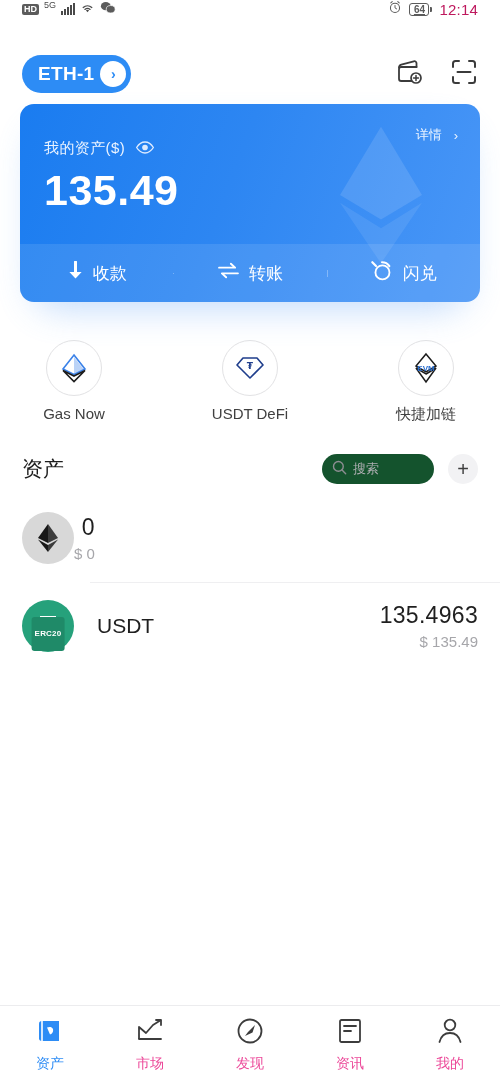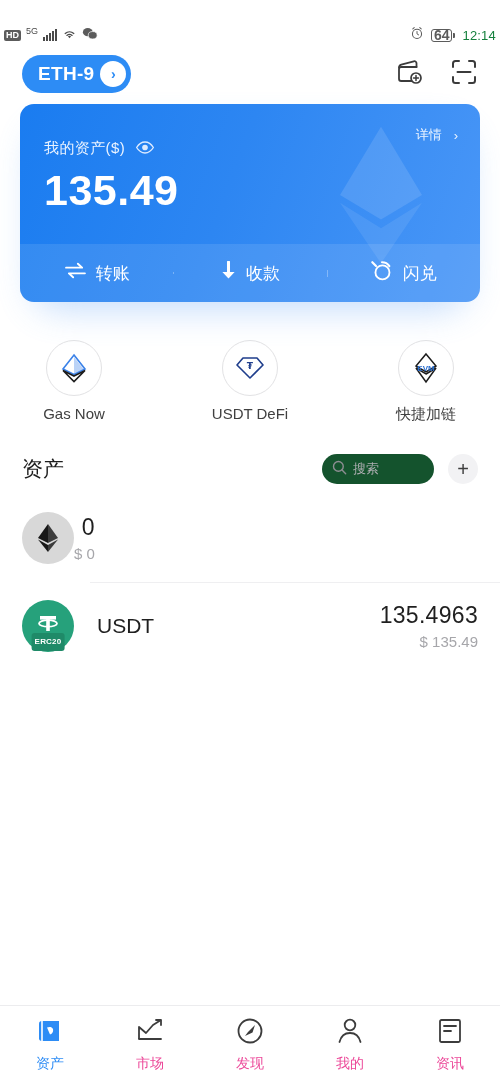--- a/index.html
+++ b/index.html
@@ -6,44 +6,44 @@
   html, body {
     width:500px; height:1083px;
     background:#ffffff;
     font-family:"Liberation Sans", "DejaVu Sans", sans-serif;
     overflow:hidden;
   }
   .phone { position:relative; width:500px; height:1083px; background:#fff; }
 
   
   .statusbar {
-    height:44px; display:flex; align-items:flex-end;
-    justify-content:space-between; padding:0 4px;
+    height:44px; display:flex; align-items:flex-start;
+    justify-content:space-between; padding:0 22px;
   }
   .sb-left { display:flex; align-items:center; gap:5px; }
   .sb-right { display:flex; align-items:center; gap:7px; }
   .hd-badge {
     font-size:9px; font-weight:bold; color:#fff; background:#5b5b5b;
     border-radius:2px; padding:1px 2px; line-height:1;
   }
   .five-g { font-size:9px; color:#4a4a4a; position:relative; top:-4px; }
   .bars { display:flex; align-items:flex-end; gap:1px; height:12px; }
   .bars i { display:block; width:2px; background:#4a4a4a; }
   .bars i:nth-child(1){height:4px;}
   .bars i:nth-child(2){height:6px;}
   .bars i:nth-child(3){height:8px;}
   .bars i:nth-child(4){height:10px;}
   .bars i:nth-child(5){height:12px;}
-  .sb-time { font-size:13px; color:#15803d; letter-spacing:.2px; }
+  .sb-time { font-size:15px; color:#be185d; letter-spacing:.2px; }
   .battery {
     display:inline-flex; align-items:center; gap:1px;
   }
   .battery .body {
     border:1.4px solid #5b5b5b; border-radius:3px;
-    font-size:14px; font-weight:bold; color:#5b5b5b;
+    font-size:10px; font-weight:bold; color:#5b5b5b;
     padding:0 2px; line-height:11px; min-width:20px; text-align:center;text-decoration:underline;
   }
   .battery .cap { width:2px; height:5px; background:#5b5b5b; border-radius:0 1px 1px 0;}
 
   
   .appbar {
     height:60px; display:flex; align-items:center;
     justify-content:space-between; padding:0 22px;
   }
   .chain-pill {
@@ -141,21 +141,21 @@
     content:""; position:absolute; left:90px; right:0; top:0; height:1px;
     background:#efeff1;
   }
   .asset-icon { width:52px; height:52px; border-radius:50%; position:relative;
     display:flex; align-items:center; justify-content:center; flex-shrink:0;}
   .icon-eth { background:#d8d8d8; }
   .icon-usdt { background:#26a17b; }
   .erc-badge {
     position:absolute; bottom:1px; left:50%; transform:translateX(-50%);
     font-size:8px; font-weight:bold; color:#fff; background:#1f8a68;
-    border-radius:3px; padding:4px 3px; letter-spacing:.2px; line-height:10px;
+    border-radius:3px; padding:12px 3px; letter-spacing:.2px; line-height:10px;
   }
   .asset-name { font-size:21px; color:#1f1f1f; margin-left:23px; flex:1; }
   .asset-values { text-align:right; }
   .asset-amount { font-size:23px; color:#1f1f1f; letter-spacing:.3px;}
   .asset-fiat { font-size:15px; color:#a6a6aa; margin-top:4px; }
 
   
   .watermark {
     position:absolute; right:14px; bottom:26px;
     font-size:18px; color:#d2d2d4; letter-spacing:1px;
@@ -215,21 +215,21 @@
       <span class="battery">
         <span class="body">64</span>
         <span class="cap"></span>
       </span>
       <span class="sb-time">12:14</span>
     </div>
   </div>
 
   <div class="appbar">
     <div class="chain-pill">
-      <span class="label">ETH-9</span>
+      <span class="label">ETH-1</span>
       <span class="arrow">›</span>
     </div>
     <div class="appbar-icons">
       <span>
         <svg width="30" height="28" viewBox="0 0 30 28">
           <path d="M5 9.5c0-1.4 1-2.5 2.3-2.9l12.5-3.3c1.4-.4 2.7.6 2.7 2V9" stroke="#3b3b3b" stroke-width="1.8" fill="none" stroke-linecap="round"></path>
           <path d="M22.5 9H7.2C5.9 9 5 10 5 11.3v9.4C5 22 5.9 23 7.2 23h11.3" stroke="#3b3b3b" stroke-width="1.8" fill="none" stroke-linecap="round"></path>
           <circle cx="22" cy="20" r="5" stroke="#3b3b3b" stroke-width="1.7" fill="#fff"></circle>
           <path d="M22 17.5v5M19.5 20h5" stroke="#3b3b3b" stroke-width="1.5" stroke-linecap="round"></path>
         </svg>
@@ -269,35 +269,35 @@
               <circle cx="11" cy="7" r="3.1" fill="#dceaff"></circle>
             </svg>
           </span>
         </div>
         <div class="card-balance">135.49</div>
       </div>
 
       <div class="card-actions">
         <div class="card-action">
           <span>
+            <svg width="17" height="19" viewBox="0 0 18 20">
+              <path d="M9 1v12" stroke="#fff" stroke-width="3.2" stroke-linecap="round"></path>
+              <path d="M2.5 11.5L9 18.5l6.5-7z" fill="#fff"></path>
+            </svg>
+          </span>
+          <span>收款</span>
+        </div>
+        <div class="card-action">
+          <span>
             <svg width="23" height="17" viewBox="0 0 24 18">
               <path d="M2 6h17l-4.5-4.2" stroke="#fff" stroke-width="2" fill="none" stroke-linecap="round" stroke-linejoin="round"></path>
               <path d="M22 12H5l4.5 4.2" stroke="#fff" stroke-width="2" fill="none" stroke-linecap="round" stroke-linejoin="round"></path>
             </svg>
           </span>
           <span>转账</span>
-        </div>
-        <div class="card-action">
-          <span>
-            <svg width="17" height="19" viewBox="0 0 18 20">
-              <path d="M9 1v12" stroke="#fff" stroke-width="3.2" stroke-linecap="round"></path>
-              <path d="M2.5 11.5L9 18.5l6.5-7z" fill="#fff"></path>
-            </svg>
-          </span>
-          <span>收款</span>
         </div>
         <div class="card-action">
           <span>
             <svg width="24" height="24" viewBox="0 0 26 26">
               <circle cx="13.5" cy="14.5" r="7.6" stroke="#fff" stroke-width="2" fill="none"></circle>
               <path d="M6.5 7.5L2.5 3.5" stroke="#fff" stroke-width="2.4" stroke-linecap="round"></path>
               <path d="M13 3.5c3.4 0 6.3 1.6 8 4.2" stroke="#fff" stroke-width="2.2" fill="none" stroke-linecap="round"></path>
             </svg>
           </span>
           <span>闪兑</span>
@@ -421,32 +421,32 @@
         <svg width="28" height="28" viewBox="0 0 28 28">
           <circle cx="14" cy="14" r="11.5" fill="none" stroke="#3c3c3c" stroke-width="1.8"></circle>
           <path d="M19 8l-7 7-3 4 7.5-3.5z" fill="#3c3c3c"></path>
         </svg>
       </span>
       <span class="nav-label">发现</span>
     </div>
 
     <div class="nav-item">
       <span>
+        <svg width="26" height="28" viewBox="0 0 26 28">
+          <rect x="3" y="3" width="20" height="22" rx="1.5" fill="none" stroke="#3c3c3c" stroke-width="1.8"></rect>
+          <path d="M7 9h12M7 14h7" stroke="#3c3c3c" stroke-width="1.8" stroke-linecap="round"></path>
+        </svg>
+      </span>
+      <span class="nav-label">资讯</span>
+    </div>
+
+    <div class="nav-item">
+      <span>
         <svg width="28" height="28" viewBox="0 0 28 28">
           <circle cx="14" cy="8" r="5.3" fill="none" stroke="#3c3c3c" stroke-width="1.8"></circle>
           <path d="M3.5 25c1.5-6 5.8-9 10.5-9s9 3 10.5 9" fill="none" stroke="#3c3c3c" stroke-width="1.8" stroke-linecap="round"></path>
         </svg>
       </span>
       <span class="nav-label">我的</span>
     </div>
-
-    <div class="nav-item">
-      <span>
-        <svg width="26" height="28" viewBox="0 0 26 28">
-          <rect x="3" y="3" width="20" height="22" rx="1.5" fill="none" stroke="#3c3c3c" stroke-width="1.8"></rect>
-          <path d="M7 9h12M7 14h7" stroke="#3c3c3c" stroke-width="1.8" stroke-linecap="round"></path>
-        </svg>
-      </span>
-      <span class="nav-label">资讯</span>
-    </div>
   </div>
 
 </div>
 
 </body></html>

